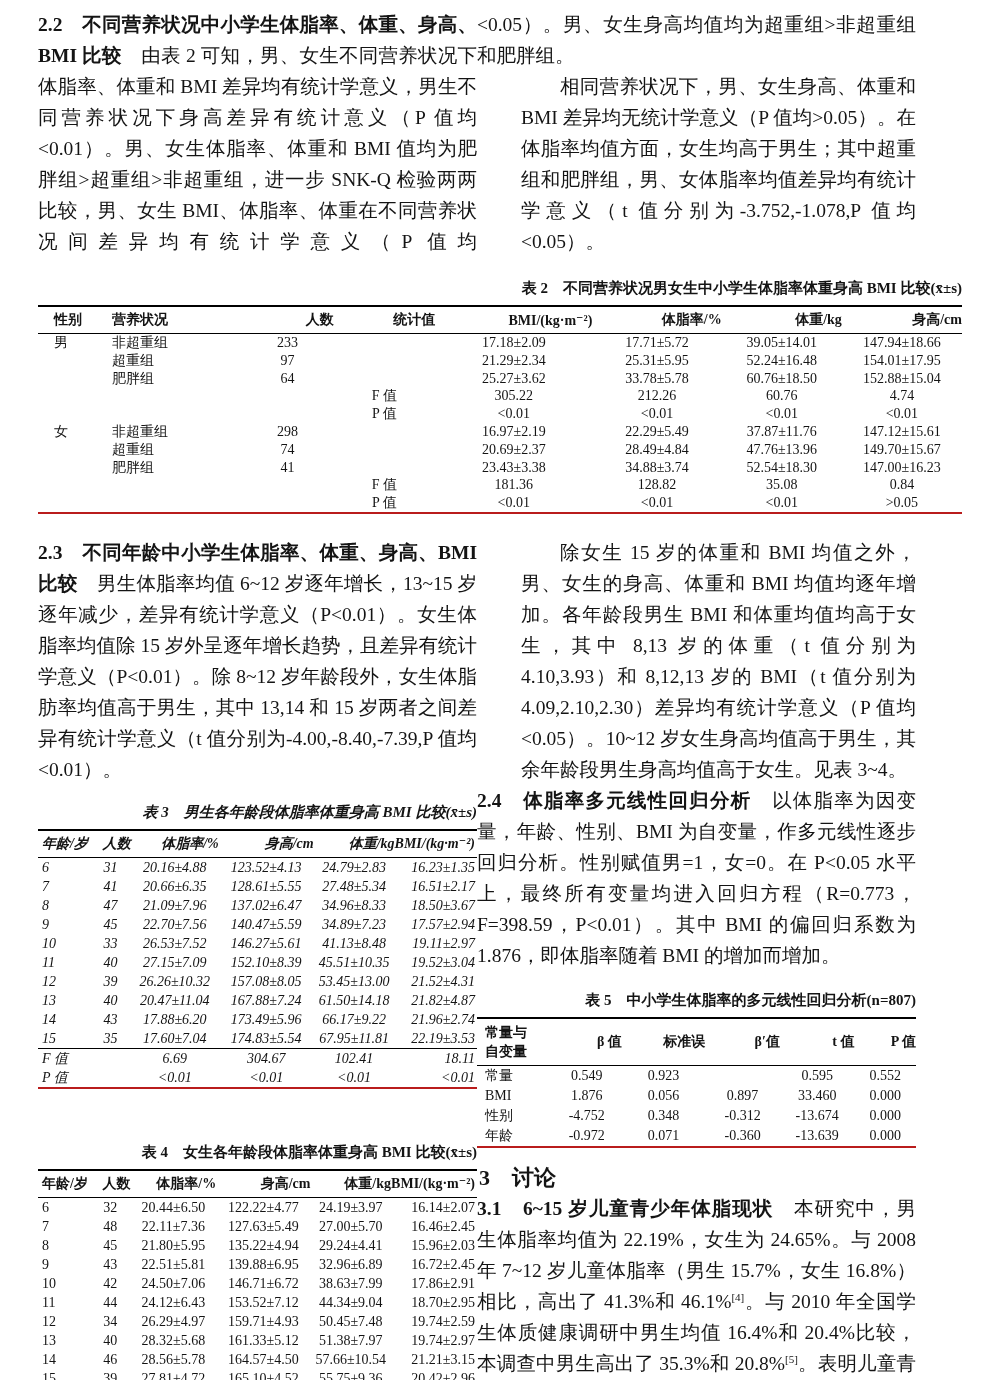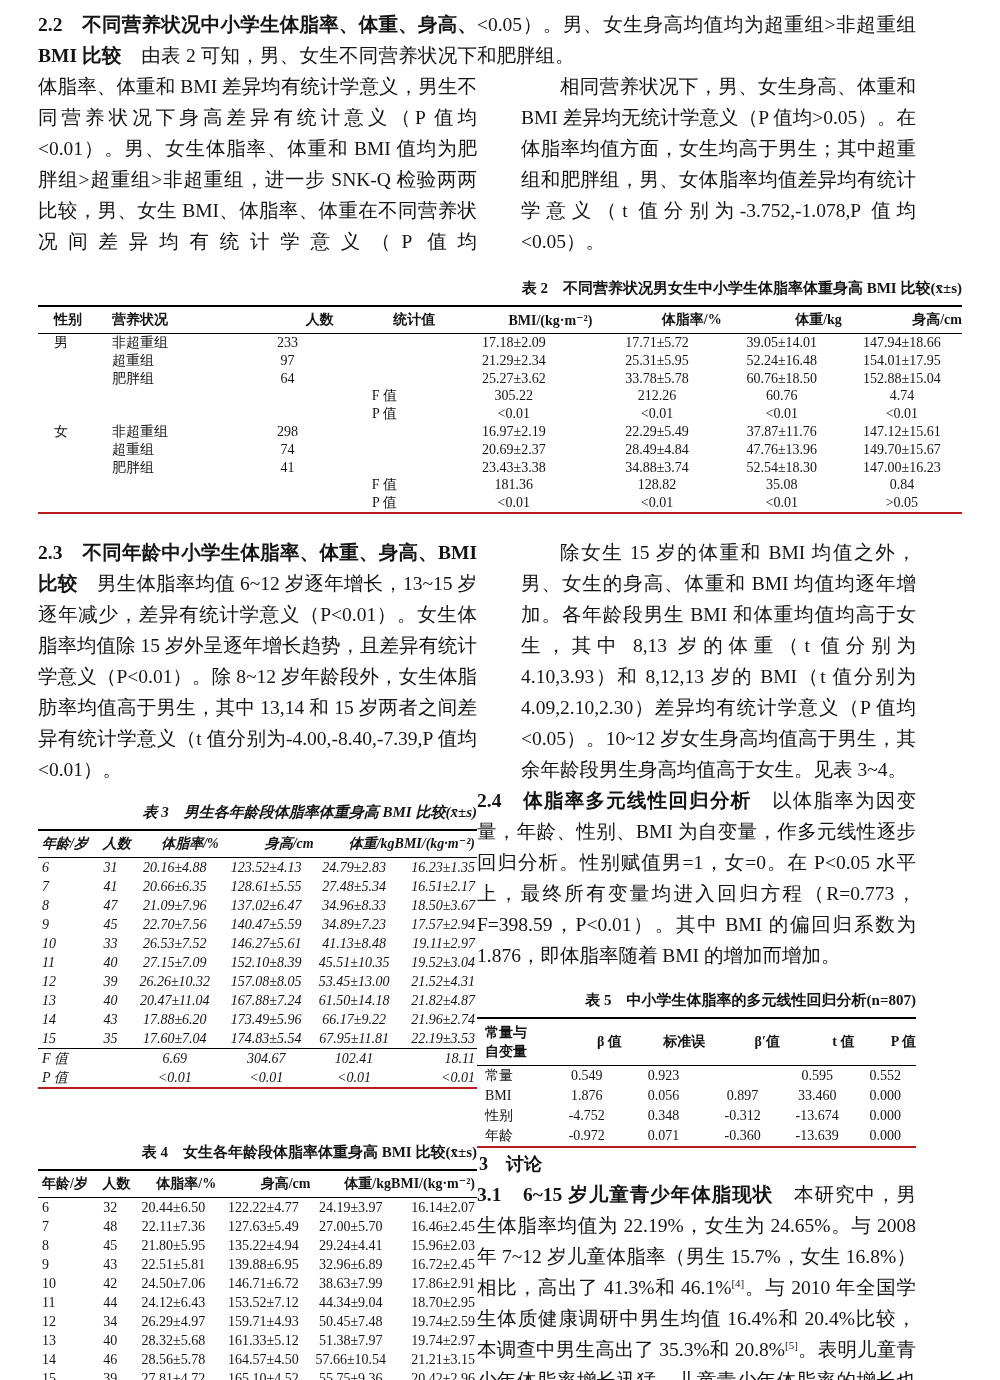--- a/index.html
+++ b/index.html
@@ -9,21 +9,21 @@
     background:#ffffff; color:#141414;
     font-family:"Liberation Serif","DejaVu Serif",serif;
     padding:9px 38px 0 38px; position:relative;
   }
   .cols { display:flex; }
   .col { width:439px; flex:0 0 439px; }
   p.body { font-size:19.5px; line-height:31px; text-align:justify; }
   .indent { text-indent:2em;margin-left:44px; }
   .flushjust { text-align-last:justify; }
   span.b { font-weight:bold; }
-  .h3 { font-size:18px; font-weight:bold; line-height:30px; margin-top:1px; padding-left:2px; }
+  .h3 { font-size:22px; font-weight:bold; line-height:30px; margin-top:15px; padding-left:2px; }
   .tblock { }
   .t2block { margin-top:21px; }
   .main-cols { margin-top:23px; }
   .t3block { margin-top:17px;font-style:italic; }
   .t4block { margin-top:53px; }
   .t5block { margin-top:19px; }
   .table-title { font-size:15px; font-weight:bold; text-align:right; line-height:20px; margin-bottom:7px; }
   table.paper { width:100%; border-collapse:collapse; border-top:2px solid #000; border-bottom:2px solid #b91c1c; font-size:14px; }
   table.paper th { font-weight:bold; border-bottom:1px solid #000; padding:4px 0; text-align:right; white-space:nowrap; }
   table.paper td { text-align:center; white-space:nowrap; }

